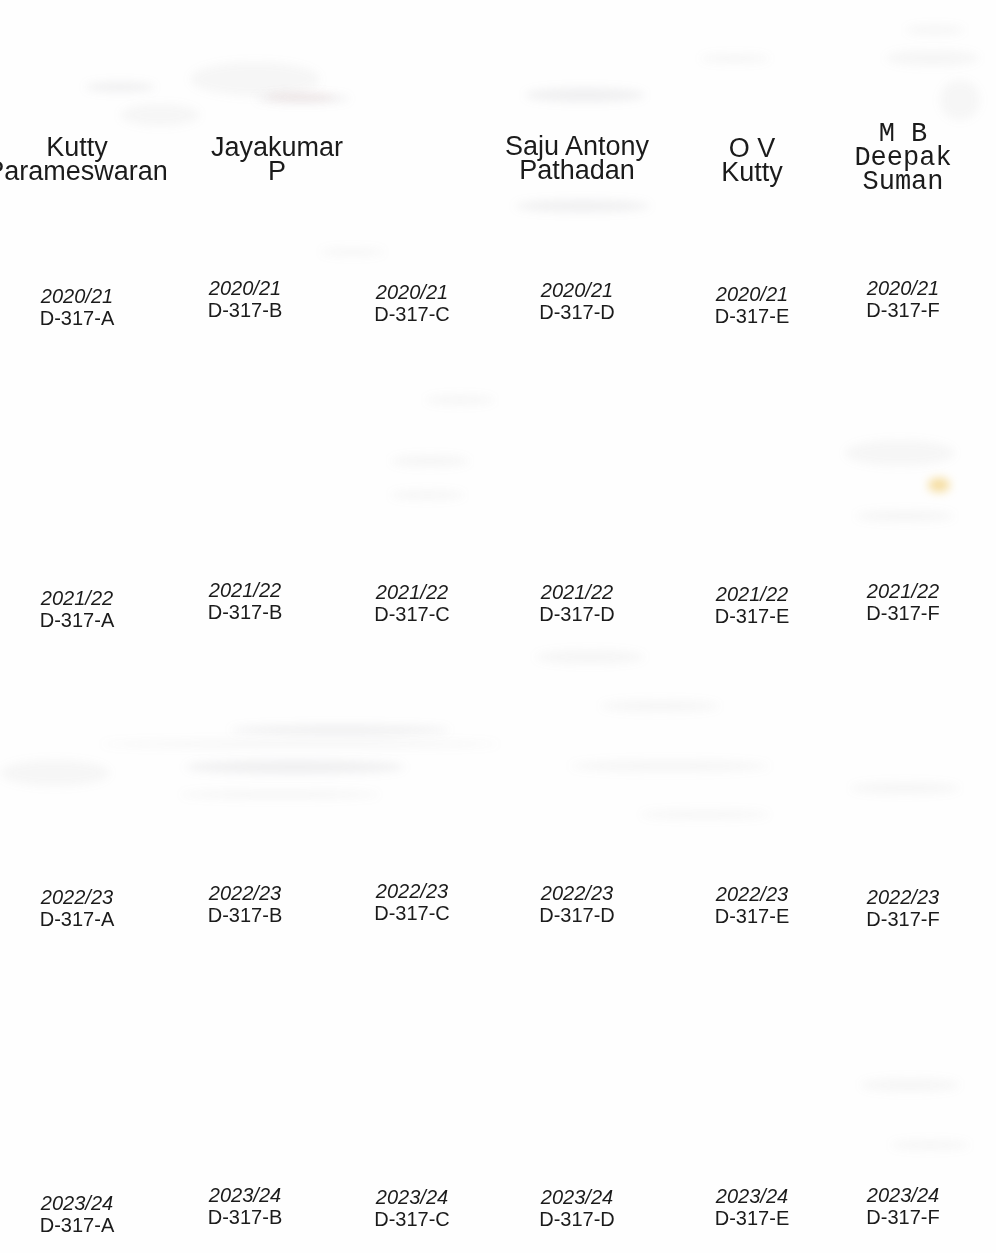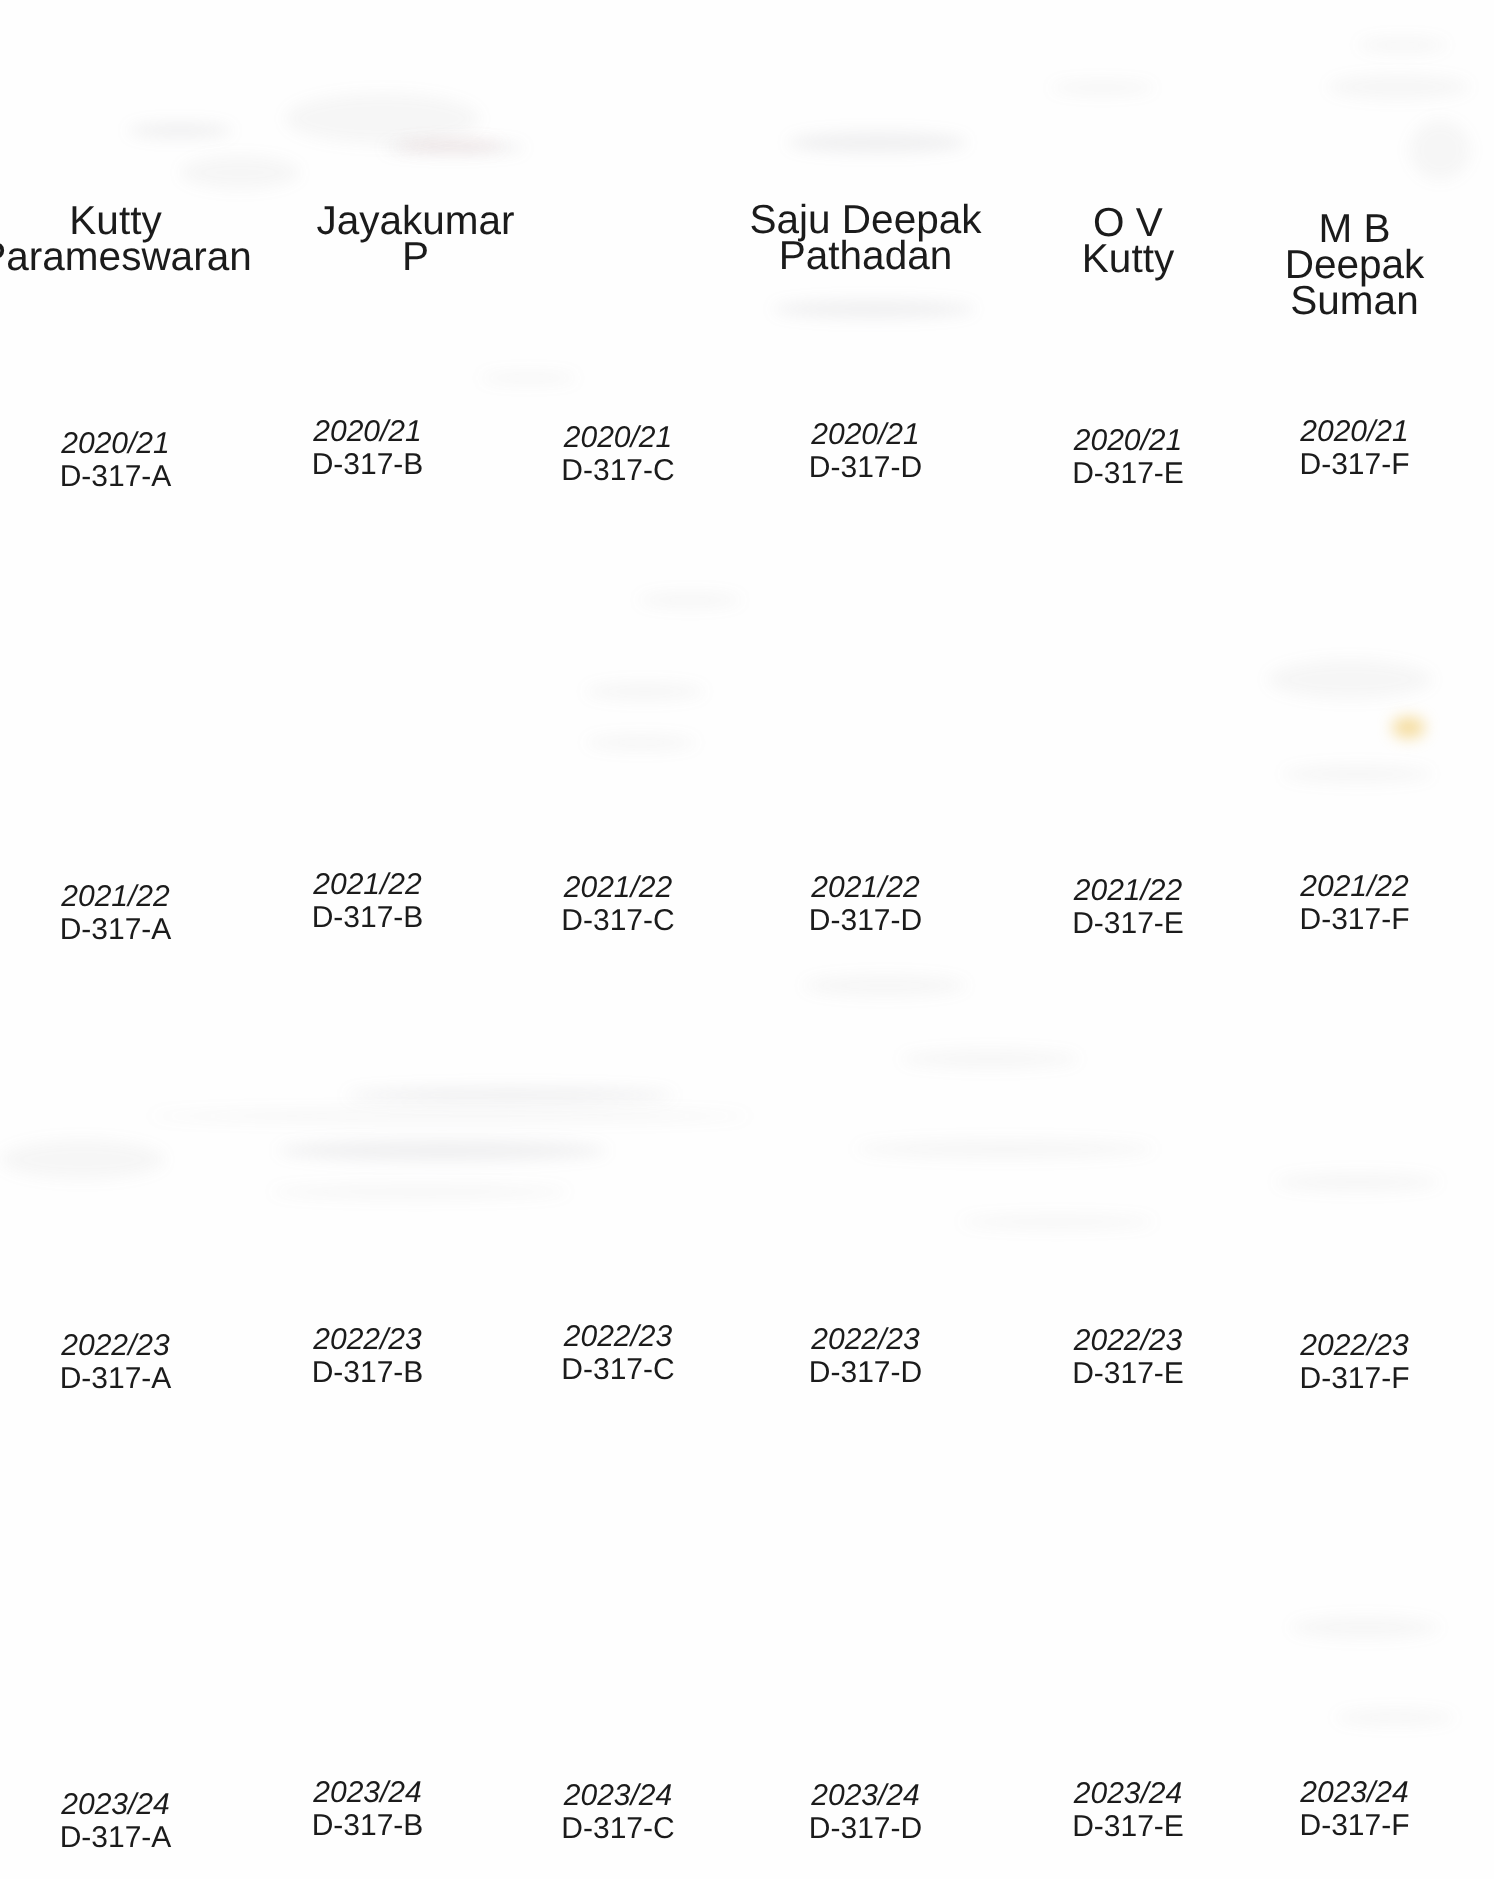--- a/index.html
+++ b/index.html
@@ -81,25 +81,25 @@
   <div class="smudge gray2" style="left:850px; top:782px; width:110px; height:12px;"></div>
   <div class="smudge gray2" style="left:640px; top:810px; width:130px; height:9px;"></div>
   <div class="smudge gray2" style="left:860px; top:1078px; width:100px; height:14px;"></div>
   <div class="smudge gray2" style="left:890px; top:1140px; width:80px;  height:10px;"></div>
   <div class="smudge gray2" style="left:905px; top:25px;  width:60px;  height:10px;"></div>
 
   <div class="name-cell" style="left:77px;  top:135px;">Kutty
 Parameswaran</div>
   <div class="name-cell" style="left:245px; top:135px;margin-left:32px;">Jayakumar
 P</div>
-  <div class="name-cell" style="left:577px; top:134px;">Saju Deepak
+  <div class="name-cell" style="left:577px; top:134px;">Saju Antony
 Pathadan</div>
   <div class="name-cell" style="left:752px; top:136px;">O V
 Kutty</div>
-  <div class="name-cell" style="left:903px; top:140px;">M B Deepak
+  <div class="name-cell" style="left:903px; top:122px;font-family:Liberation Mono, monospace;">M B Deepak
 Suman</div>
 
   <div class="cell" style="left:77px;  top:285px;">
     <span class="year">2020/21</span>
     <span class="code">D-317-A</span>
   </div>
   <div class="cell" style="left:245px; top:277px;">
     <span class="year">2020/21</span>
     <span class="code">D-317-B</span>
   </div>

